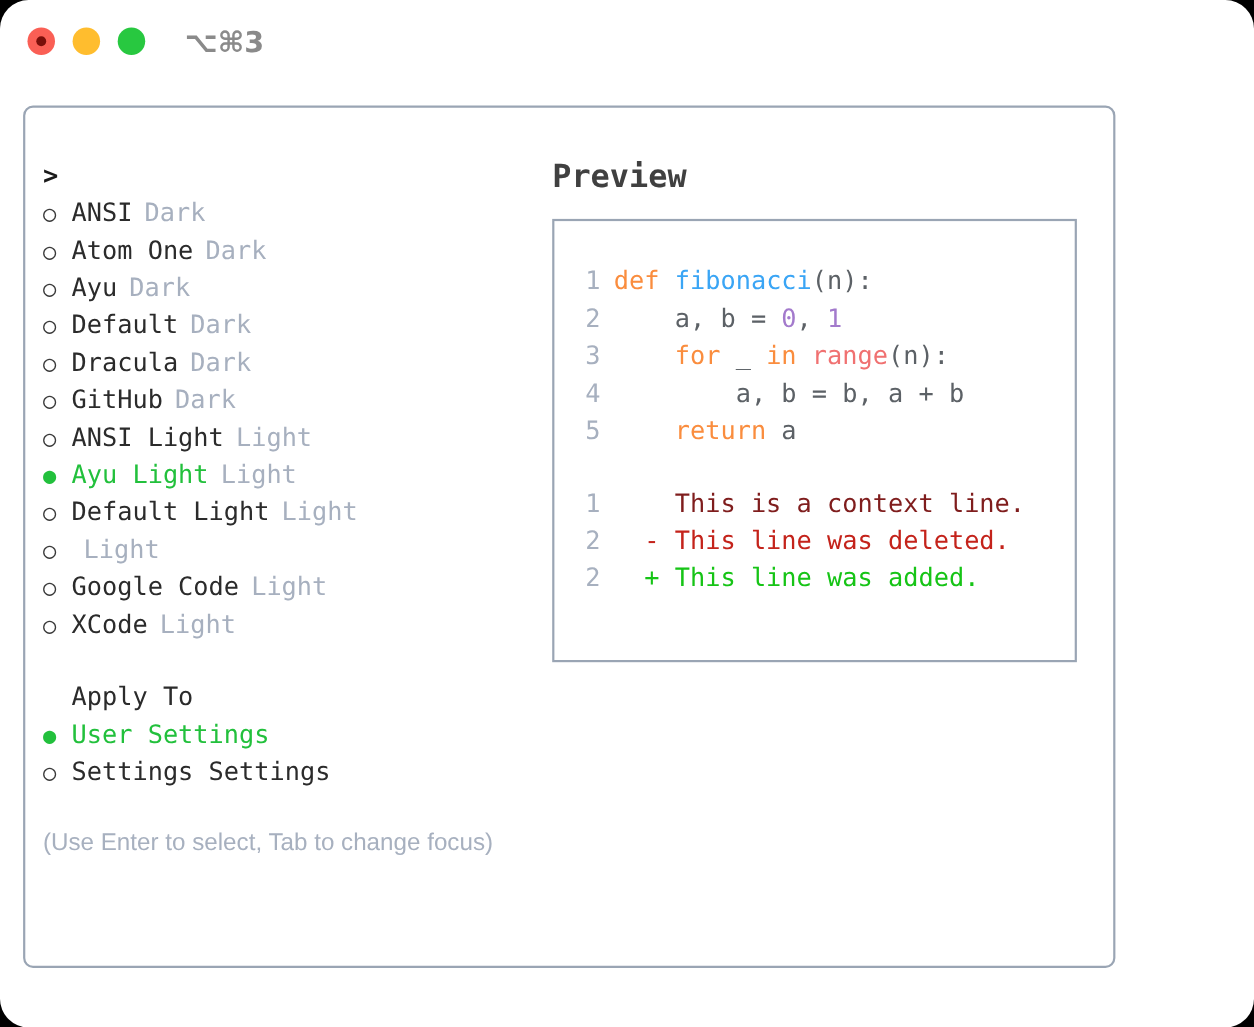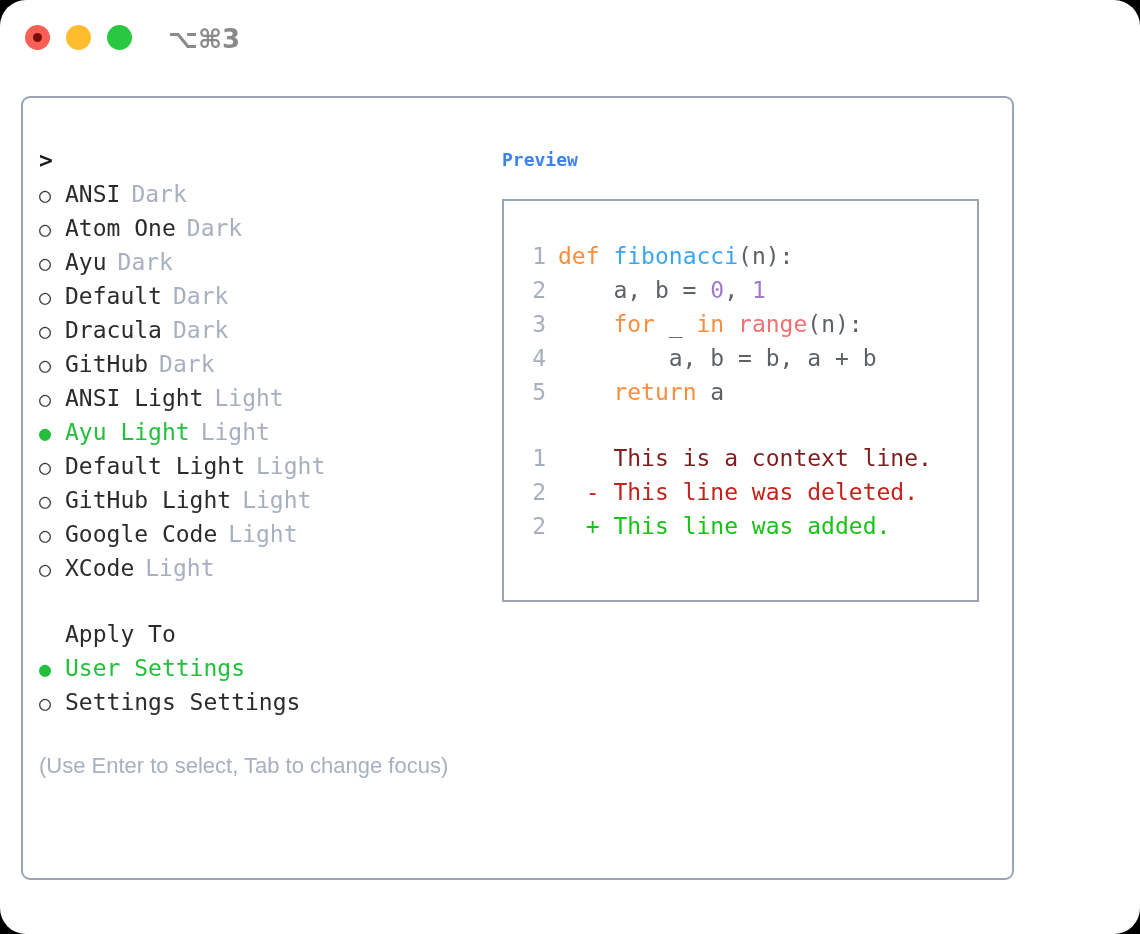--- a/index.html
+++ b/index.html
@@ -136,23 +136,23 @@
   }
 
   
   .right-col {
     position: absolute;
     left: 479px;
     top: 45px;
     width: 490px;
   }
   .preview-title {
-    font-size: 18px;
+    font-size: 29px;
     font-weight: bold;
-    color: #3b82f6;
+    color: #404040;
     line-height: 34px;
     font-family: "DejaVu Sans Mono", monospace;
   }
   .preview-box {
     margin-top: 22px;
     width: 477px;
     height: 403px;
     border: 2px solid #9aa5b4;
     box-sizing: border-box;
     background: #ffffff;
@@ -213,21 +213,21 @@
       <div id="theme-items">
           <div class="row"><span class="marker marker-off">○</span><span class="label-name">ANSI</span><span class="gap"></span><span class="label-kind">Dark</span></div>
           <div class="row"><span class="marker marker-off">○</span><span class="label-name">Atom One</span><span class="gap"></span><span class="label-kind">Dark</span></div>
           <div class="row"><span class="marker marker-off">○</span><span class="label-name">Ayu</span><span class="gap"></span><span class="label-kind">Dark</span></div>
           <div class="row"><span class="marker marker-off">○</span><span class="label-name">Default</span><span class="gap"></span><span class="label-kind">Dark</span></div>
           <div class="row"><span class="marker marker-off">○</span><span class="label-name">Dracula</span><span class="gap"></span><span class="label-kind">Dark</span></div>
           <div class="row"><span class="marker marker-off">○</span><span class="label-name">GitHub</span><span class="gap"></span><span class="label-kind">Dark</span></div>
           <div class="row"><span class="marker marker-off">○</span><span class="label-name">ANSI Light</span><span class="gap"></span><span class="label-kind">Light</span></div>
           <div class="row"><span class="marker marker-on">●</span><span class="label-name sel">Ayu Light</span><span class="gap"></span><span class="label-kind">Light</span></div>
           <div class="row"><span class="marker marker-off">○</span><span class="label-name">Default Light</span><span class="gap"></span><span class="label-kind">Light</span></div>
-          <div class="row"><span class="marker marker-off">○</span><span class="label-name">GitHub Light</span><span class="gap"></span><span class="label-kind">Light</span></div>
+          <div class="row"><span class="marker marker-off">○</span><span class="gap"></span><span class="label-kind">Light</span></div>
           <div class="row"><span class="marker marker-off">○</span><span class="label-name">Google Code</span><span class="gap"></span><span class="label-kind">Light</span></div>
           <div class="row"><span class="marker marker-off">○</span><span class="label-name">XCode</span><span class="gap"></span><span class="label-kind">Light</span></div>
         </div>
 
       <div class="section-gap"></div>
 
       <div class="row">
         <span class="marker marker-empty">○</span><span class="label-name">Apply To</span>
       </div>
 

